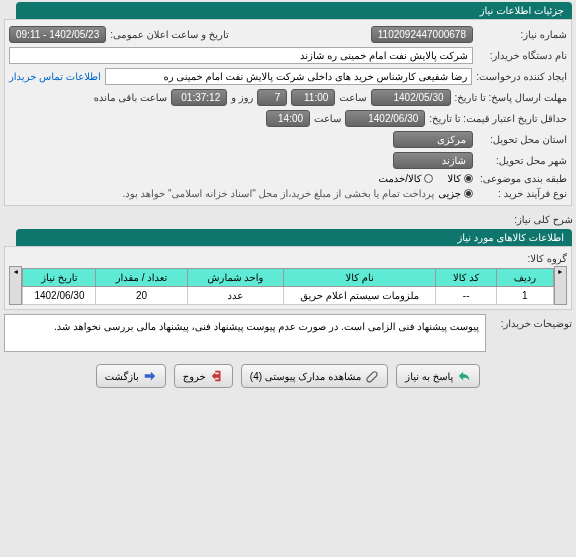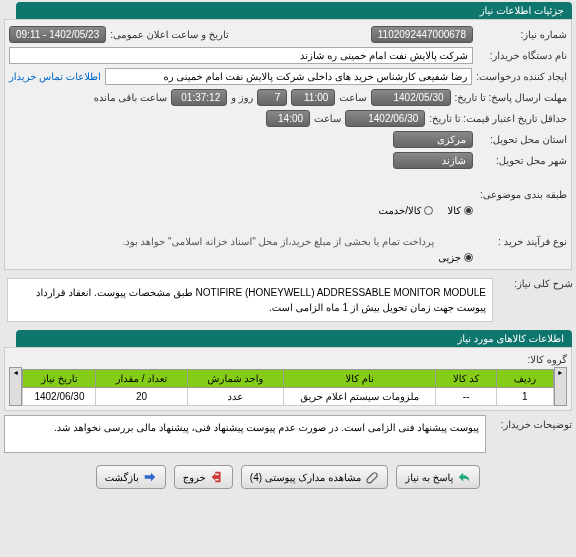--- a/index.html
+++ b/index.html
@@ -5,28 +5,28 @@
 * { box-sizing: border-box; margin: 0; padding: 0; }
 body { font-family: Tahoma, sans-serif; font-size: 10px; background: #e8e8e8; width: 576px; direction: rtl; }
 .section-header { background: #0f766e; color: #fff; padding: 3px 8px; font-size: 10px; border-top-left-radius: 4px; border-top-right-radius: 4px; margin: 2px 4px 0 16px; }
 .panel { background: #f0f0f0; border: 1px solid #ccc; margin: 0 4px 4px 4px; padding: 4px; }
 .row { display: flex; align-items: center; padding: 2px 0; gap: 4px; }
 .label { font-size: 10px; color: #333; white-space: nowrap; min-width: 90px; text-align: right; }
 .label-sm { font-size: 10px; color: #333; white-space: nowrap; text-align: center; }
 .val-box { background: linear-gradient(#888, #666); color: #fff; padding: 2px 6px; border-radius: 3px; font-size: 10px; min-width: 80px; display: inline-block; border: 1px solid #555; }
 .input-box { background: #fff; border: 1px solid #aaa; padding: 2px 4px; font-size: 10px; flex: 1; }
 .radio-group { display: flex; gap: 14px; align-items: center; }
-.radio-item { display: flex; align-items: center; gap: 3px; font-size: 10px; margin-top: 32px; }
+.radio-item { display: flex; align-items: center; gap: 3px; font-size: 10px; }
 .radio-dot { width: 9px; height: 9px; border: 1px solid #555; border-radius: 50%; display: inline-block; position: relative; }
 .radio-dot.sel::after { content: ""; position: absolute; width: 5px; height: 5px; background: #333; border-radius: 50%; top: 1px; left: 1px; }
 .link-text { color: #0066cc; font-size: 10px; }
 .desc-box { background: #fff; border: 1px solid #ccc; margin: 4px 4px; padding: 6px; font-size: 10px; line-height: 1.5; text-align: right; }
 .desc-row { display: flex; align-items: flex-start; gap: 6px; margin: 4px 3px; }
 table { width: 100%; border-collapse: collapse; font-size: 10px; margin-top: 2px; border: 1px solid #999; }
-th { background: #84cc16; border: 1px solid #999; padding: 3px 12px; text-align: center; font-weight: normal; }
+th { background: #5eead4; border: 1px solid #999; padding: 3px 12px; text-align: center; font-weight: normal; }
 td { border: 1px solid #ccc; padding: 3px 4px; text-align: center; background: #fff; }
 .buyer-notes { display: flex; align-items: flex-start; gap: 6px; margin: 4px 4px; }
 .notes-box { background: #fff; border: 1px solid #aaa; padding: 4px 6px; font-size: 10px; flex: 1; line-height: 1.5; min-height: 38px; }
 .footer-buttons { display: flex; gap: 8px; justify-content: center; padding: 8px 4px; }
 .btn { background: linear-gradient(#f8f8f8, #ddd); border: 1px solid #999; border-radius: 4px; padding: 4px 8px; font-size: 10px; display: flex; align-items: center; gap: 4px; cursor: pointer; }
 .icon { width: 14px; height: 14px; display: inline-block; }
 .spacer { flex: 1; }
 .scroll-btn { background: #ddd; border: 1px solid #999; width: 14px; font-size: 8px; text-align: center; cursor: pointer; }
 </style>
 </head>
@@ -107,21 +107,20 @@
           <span>جزیی</span>
         </div>
     </div>
     <span class="label-sm" style="color:#555">پرداخت تمام یا بخشی از مبلغ خرید،از محل "اسناد خزانه اسلامی" خواهد بود.</span>
   </div>
 
 </div>
 
 <div class="desc-row">
   <span class="label" style="min-width:70px;padding-top:4px">شرح کلی نیاز:</span>
-  <div class="desc-box" style="flex:1">NOTIFIRE (HONEYWELL) ADDRESSABLE MONITOR MODULE طبق مشخصات پیوست. انعقاد قرارداد پیوست جهت زمان تحویل بیش از 1 ماه الزامی است.</div>
 </div>
 
 <div class="section-header">اطلاعات کالاهای مورد نیاز</div>
 
 <div class="panel">
   <div class="row">
     <span class="label" style="min-width:50px">گروه کالا:</span>
   </div>
 
   <div style="display:flex; align-items:stretch;">

